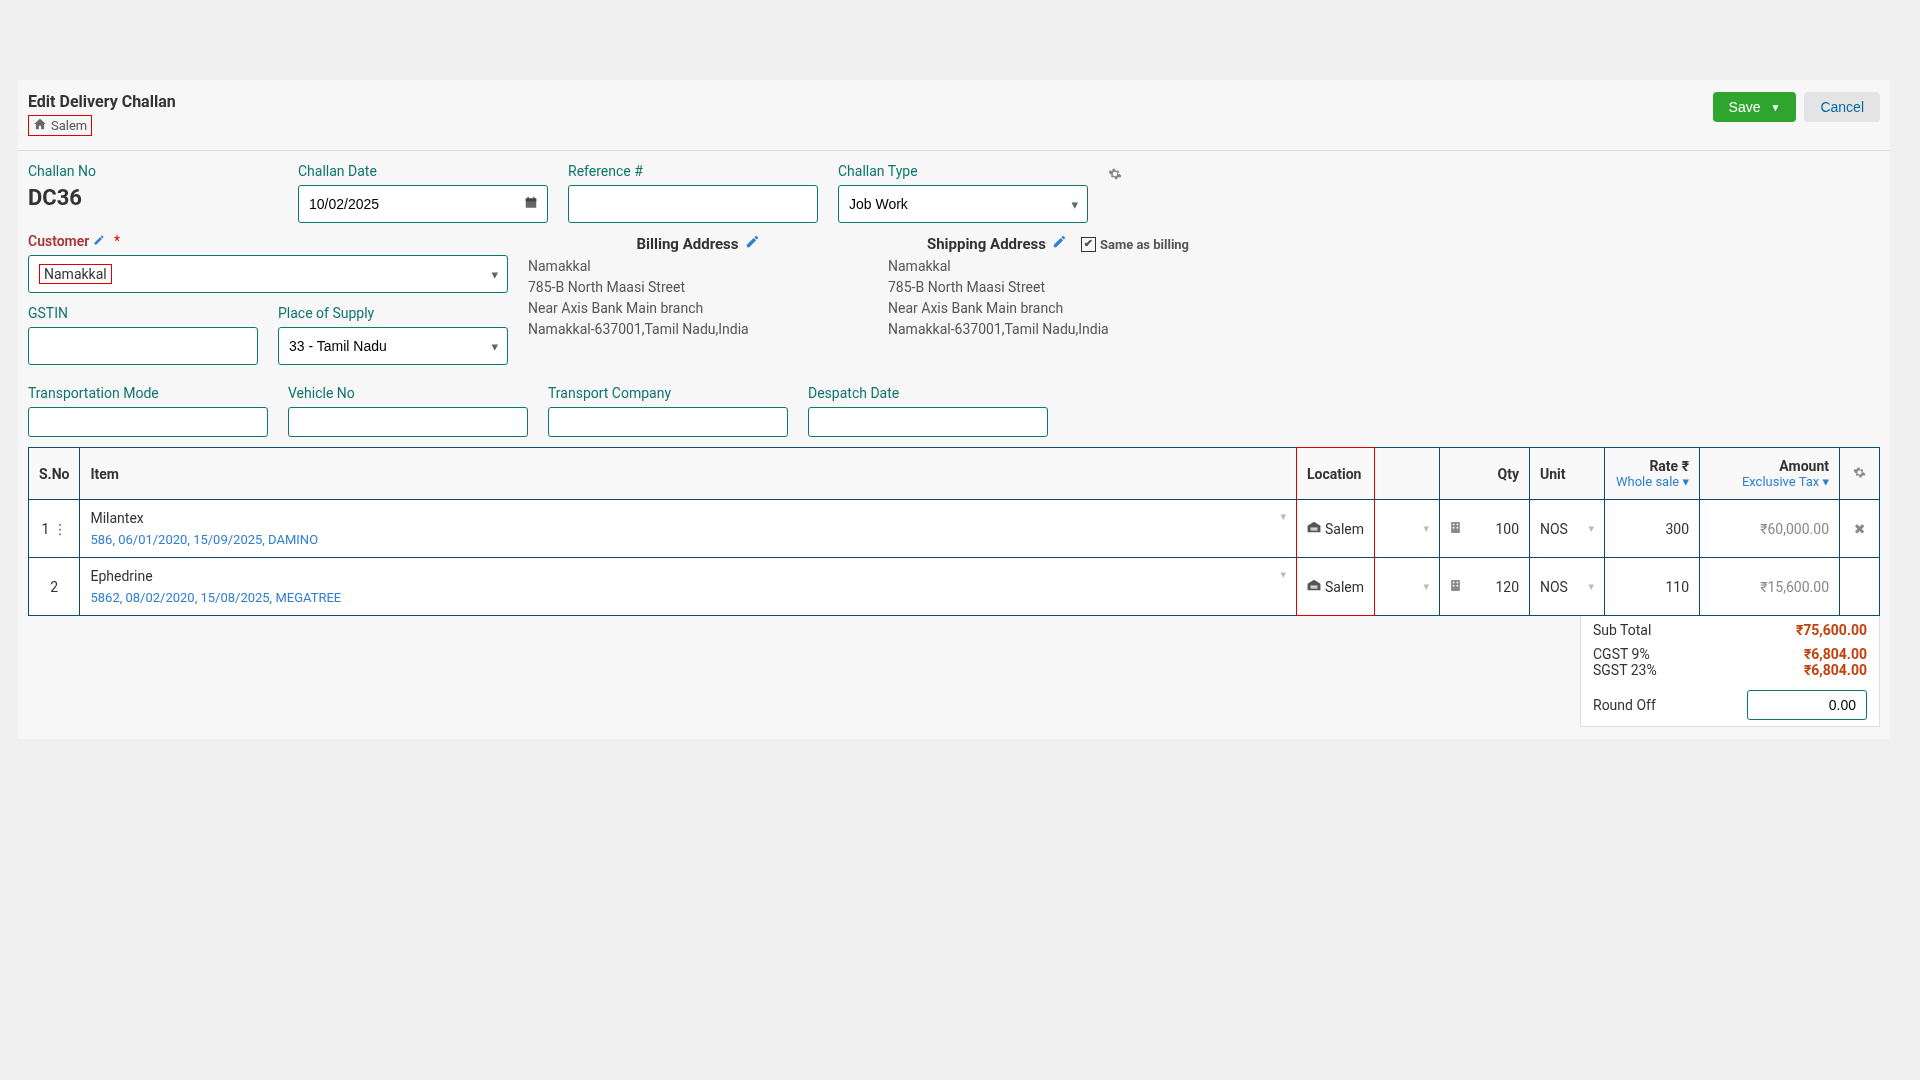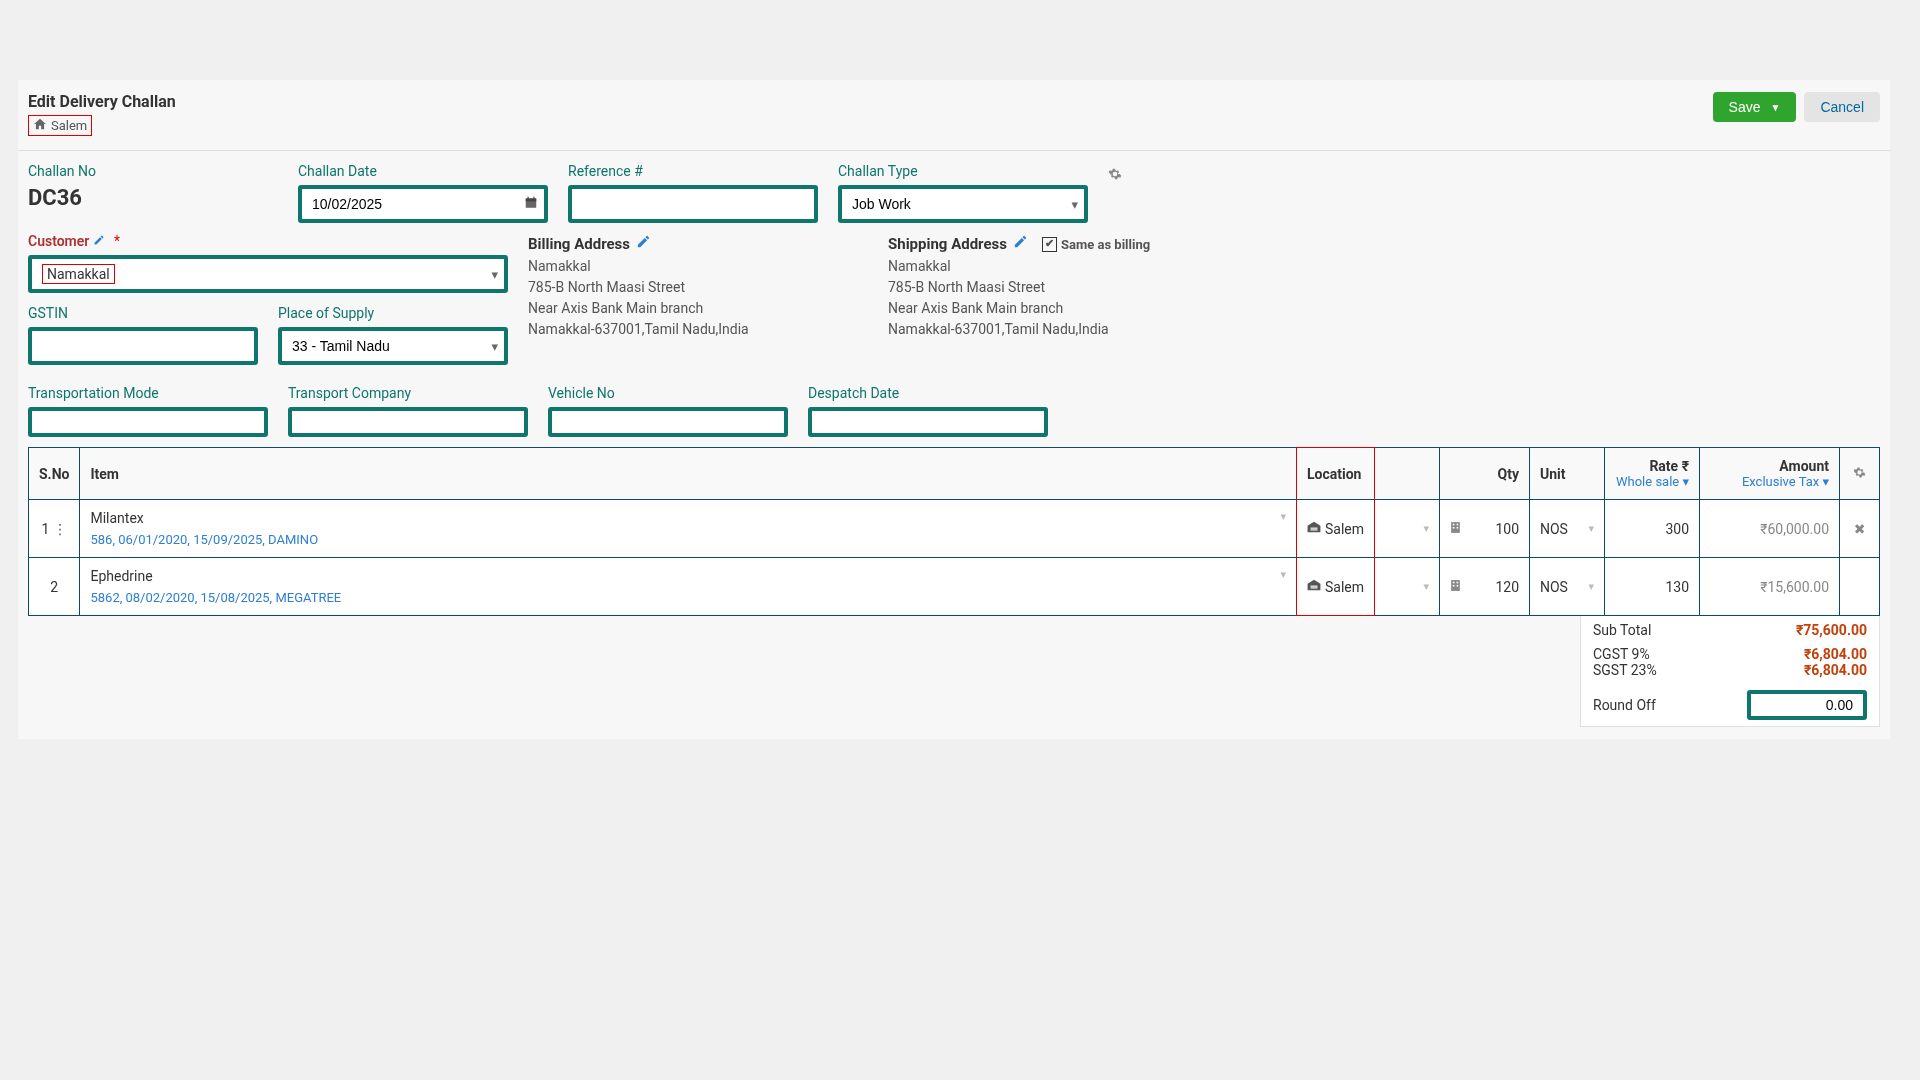--- a/index.html
+++ b/index.html
@@ -15,25 +15,25 @@
 .btn-save { background: #2fa52f; color: #fff; display: flex; align-items: center; gap: 10px; }
 .btn-save .caret { font-size: 10px; }
 .btn-cancel { background: #e4e4e4; color: #0369a1; }
 .section { padding: 12px 10px; }
 .row { display: flex; gap: 20px; flex-wrap: wrap; margin-bottom: 10px; }
 .col { display: flex; flex-direction: column; gap: 6px; }
 .label { font-size: 14px; color: #0f766e; }
 .label.req { color: #a33; font-weight: 600; }
 .label.req .star { color: #d00; margin-left: 6px; font-weight: 400; }
 .value-big { font-size: 22px; font-weight: 700; color: #333; }
-.input { background: #fff; border: 4px solid #0f766e; border-radius: 3px; height: 38px; padding: 0 10px; font-size: 14px; width: 100%; }
+.input { background: #fff; border: 1px solid #0f766e; border-radius: 3px; height: 38px; padding: 0 10px; font-size: 14px; width: 100%; }
 .input-wrap { position: relative; }
 .input-icon { position: absolute; right: 10px; top: 50%; transform: translateY(-50%); color: #666; font-size: 13px; }
 .addr-block { color: #555; font-size: 14px; line-height: 1.5; }
-.addr-head { font-weight: 700; font-size: 15px; color: #333; display: flex; align-items: center; gap: 6px; }
+.addr-head { font-weight: 700; font-size: 15px; color: #333; display: flex; align-items: center; gap: 6px; justify-content: center; }
 .edit-ico { color: #2d7fd1; cursor: pointer; }
 .chk { display: inline-flex; align-items: center; gap: 4px; font-size: 13px; color: #555; margin-left: 8px; }
 .chkbox { width: 15px; height: 15px; border: 1.5px solid #333; display: inline-flex; align-items: center; justify-content: center; font-size: 11px; font-weight: bold; }
 .red-box { border: 1px solid #d00; padding: 1px 4px; display: inline-block; }
 table.items { width: 100%; border-collapse: collapse; background: #fff; margin-top: 8px; }
 table.items th, table.items td { border: 1px solid #0c4a6e; padding: 10px 10px; text-align: left; font-size: 14px; }
 table.items th { background: #f9f9f9; color: #333; font-weight: 700; }
 .subhead { font-size: 13px; color: #2d7fd1; font-weight: 400; cursor: pointer; }
 .item-name { font-weight: 400; color: #333; }
 .item-meta { font-size: 13px; color: #2d7fd1; margin-top: 6px; }
@@ -196,25 +196,25 @@
           <div>Namakkal-637001,Tamil Nadu,India</div>
         </div>
       </div>
 
       <div class="row">
         <div class="col" style="width:240px;">
           <div class="label">Transportation Mode</div>
           <input class="input" style="height: 30px;" value="">
         </div>
         <div class="col" style="width:240px;">
+          <div class="label">Vehicle No</div>
+          <input class="input" style="height: 30px;" value="">
+        </div>
+        <div class="col" style="width:240px;">
           <div class="label">Transport Company</div>
-          <input class="input" style="height: 30px;" value="">
-        </div>
-        <div class="col" style="width:240px;">
-          <div class="label">Vehicle No</div>
           <input class="input" style="height: 30px;" value="">
         </div>
         <div class="col" style="width:240px;">
           <div class="label">Despatch Date</div>
           <input class="input" style="height: 30px;" value="">
         </div>
       </div>
 
       <table class="items">
         <thead>
@@ -333,21 +333,21 @@
                   </svg>
               </span>
               <span>120</span>
             </td>
             <td>
               <div class="loc-cell">
                 <span>NOS</span>
                 <span class="caret-down">▾</span>
               </div>
             </td>
-            <td style="text-align:right;">130</td>
+            <td style="text-align:right;">110</td>
             <td style="text-align:right; color:#888;">₹15,600.00</td>
             <td></td>
           </tr>
         </tbody>
       </table>
 
       <div class="totals">
         <div class="totals-inner">
           <div class="tot-row">
             <span class="tl">Sub Total</span>

